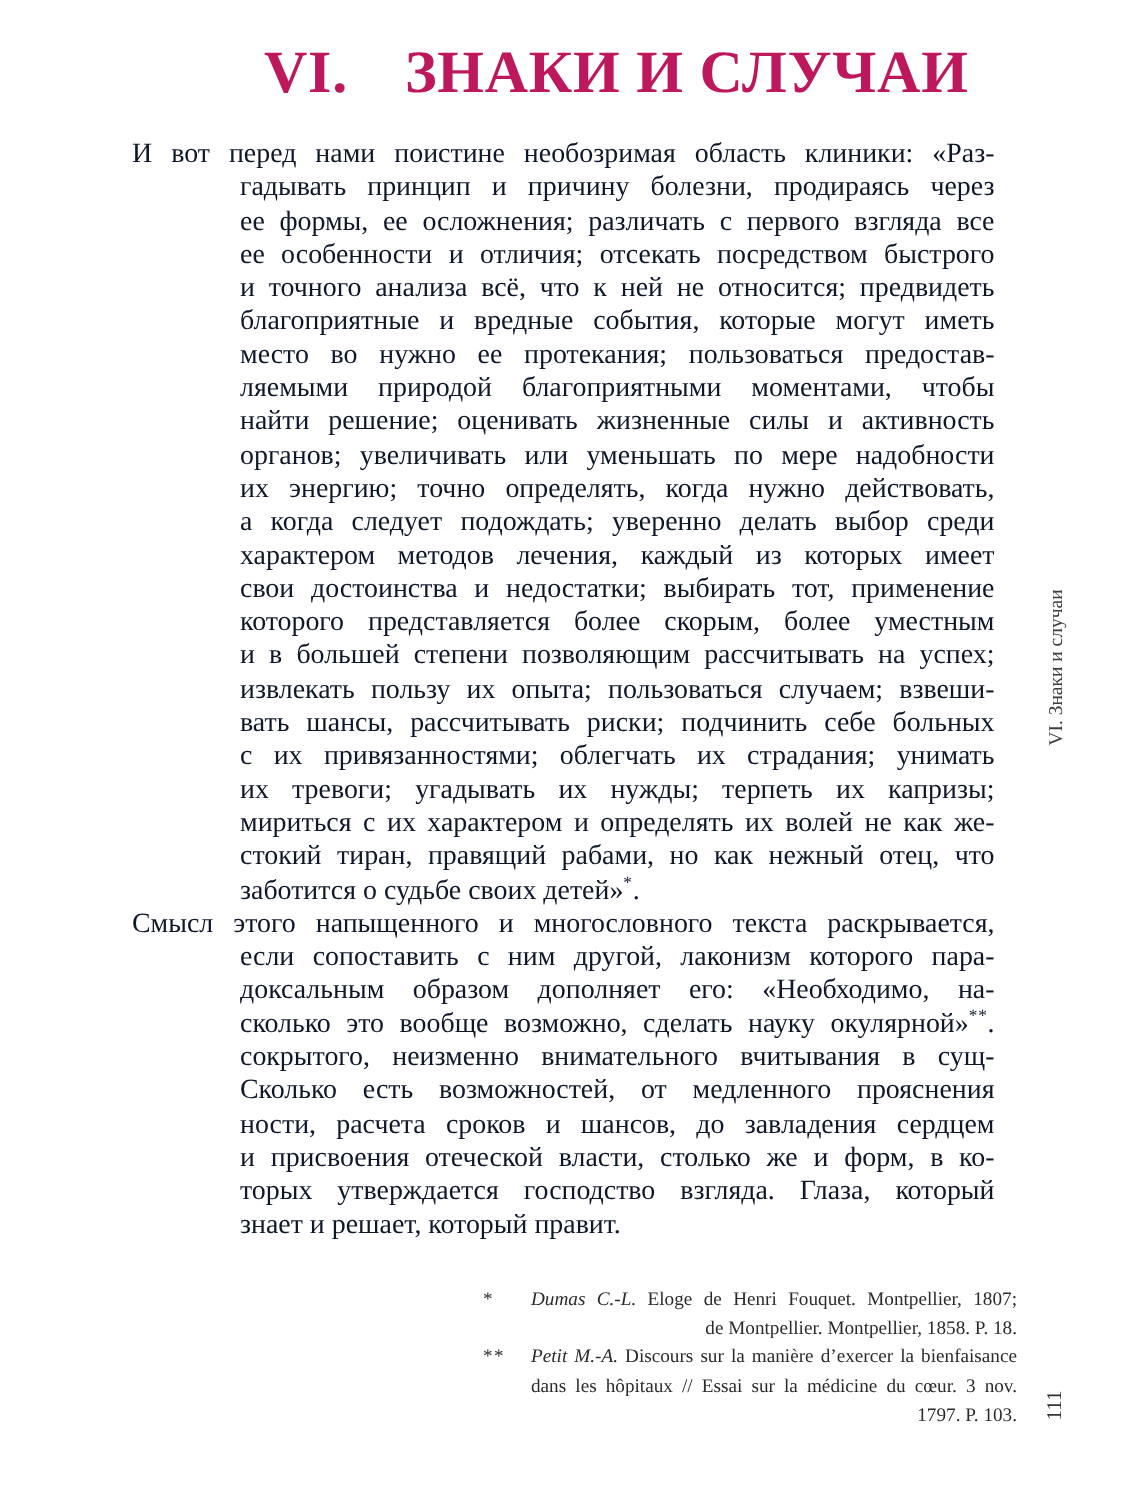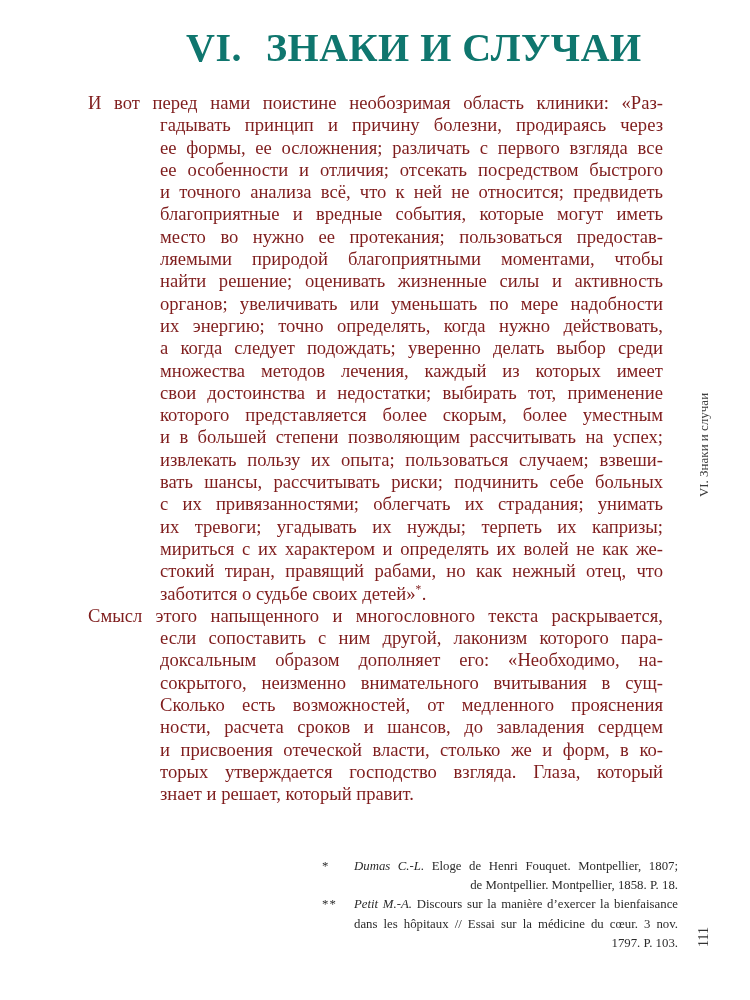--- a/index.html
+++ b/index.html
@@ -6,39 +6,39 @@
   .page {
     position: relative;
     width: 750px;
     height: 1000px;
     background: #ffffff;
     overflow: hidden;
     font-family: "Liberation Serif", "DejaVu Serif", serif;
   }
   .chapter-title {
     position: absolute;
-    left: 186px;
+    left: 176px;
     top: 26px;
     display: flex;
-    gap: 24px;
+    gap: 38px;
     font-size: 40px;
     line-height: 44px;
     font-weight: 700;
     letter-spacing: 0.5px;
-    color: #0f766e;
+    color: #be185d;
     white-space: nowrap;
   }
   .body-text {
     position: absolute;
     left: 88px;
     top: 92px;
     width: 575px;
     font-size: 18.6px;
     line-height: 22.3px;
-    color: #7f1d1d;
+    color: #0f172a;
   }
   .line { text-align: left; white-space: normal; }
   .just { text-align-last: justify; }
   .cont { padding-left: 72px; }
   sup.fnref {
     font-size: 62%;
     vertical-align: super;
     line-height: 0;
     letter-spacing: 0.5px;
   }
@@ -100,21 +100,21 @@
           <div class="line cont just">ее формы, ее осложнения; различать с первого взгляда все</div>
           <div class="line cont just">ее особенности и отличия; отсекать посредством быстрого</div>
           <div class="line cont just">и точного анализа всё, что к ней не относится; предвидеть</div>
           <div class="line cont just">благоприятные и вредные события, которые могут иметь</div>
           <div class="line cont just">место во нужно ее протекания; пользоваться предостав-</div>
           <div class="line cont just">ляемыми природой благоприятными моментами, чтобы</div>
           <div class="line cont just">найти решение; оценивать жизненные силы и активность</div>
           <div class="line cont just">органов; увеличивать или уменьшать по мере надобности</div>
           <div class="line cont just">их энергию; точно определять, когда нужно действовать,</div>
           <div class="line cont just">а когда следует подождать; уверенно делать выбор среди</div>
-          <div class="line cont just">множества методов лечения, каждый из которых имеет</div>
+          <div class="line cont just">характером методов лечения, каждый из которых имеет</div>
           <div class="line cont just">свои достоинства и недостатки; выбирать тот, применение</div>
           <div class="line cont just">которого представляется более скорым, более уместным</div>
           <div class="line cont just">и в большей степени позволяющим рассчитывать на успех;</div>
           <div class="line cont just">извлекать пользу их опыта; пользоваться случаем; взвеши-</div>
           <div class="line cont just">вать шансы, рассчитывать риски; подчинить себе больных</div>
           <div class="line cont just">с их привязанностями; облегчать их страдания; унимать</div>
           <div class="line cont just">их тревоги; угадывать их нужды; терпеть их капризы;</div>
           <div class="line cont just">мириться с их характером и определять их волей не как же-</div>
           <div class="line cont just">стокий тиран, правящий рабами, но как нежный отец, что</div>
         </div>
@@ -122,20 +122,23 @@
         <span>заботится о судьбе своих детей»</span><sup class="fnref">*</sup><span>.</span>
       </div>
     </div>
 
     <div class="para">
       <div class="line first just">Смысл этого напыщенного и многословного текста раскрывается,</div>
       <div>
           <div class="line cont just">если сопоставить с ним другой, лаконизм которого пара-</div>
           <div class="line cont just">доксальным образом дополняет его: «Необходимо, на-</div>
         </div>
+      <div class="line cont just">
+        <span>сколько это вообще возможно, сделать науку окулярной»</span><sup class="fnref">**</sup><span>.</span>
+      </div>
       <div>
           <div class="line cont just">сокрытого, неизменно внимательного вчитывания в сущ-</div>
           <div class="line cont just">Сколько есть возможностей, от медленного прояснения</div>
           <div class="line cont just">ности, расчета сроков и шансов, до завладения сердцем</div>
           <div class="line cont just">и присвоения отеческой власти, столько же и форм, в ко-</div>
           <div class="line cont just">торых утверждается господство взгляда. Глаза, который</div>
         </div>
       <div class="line cont">знает и решает, который правит.</div>
     </div>
 

